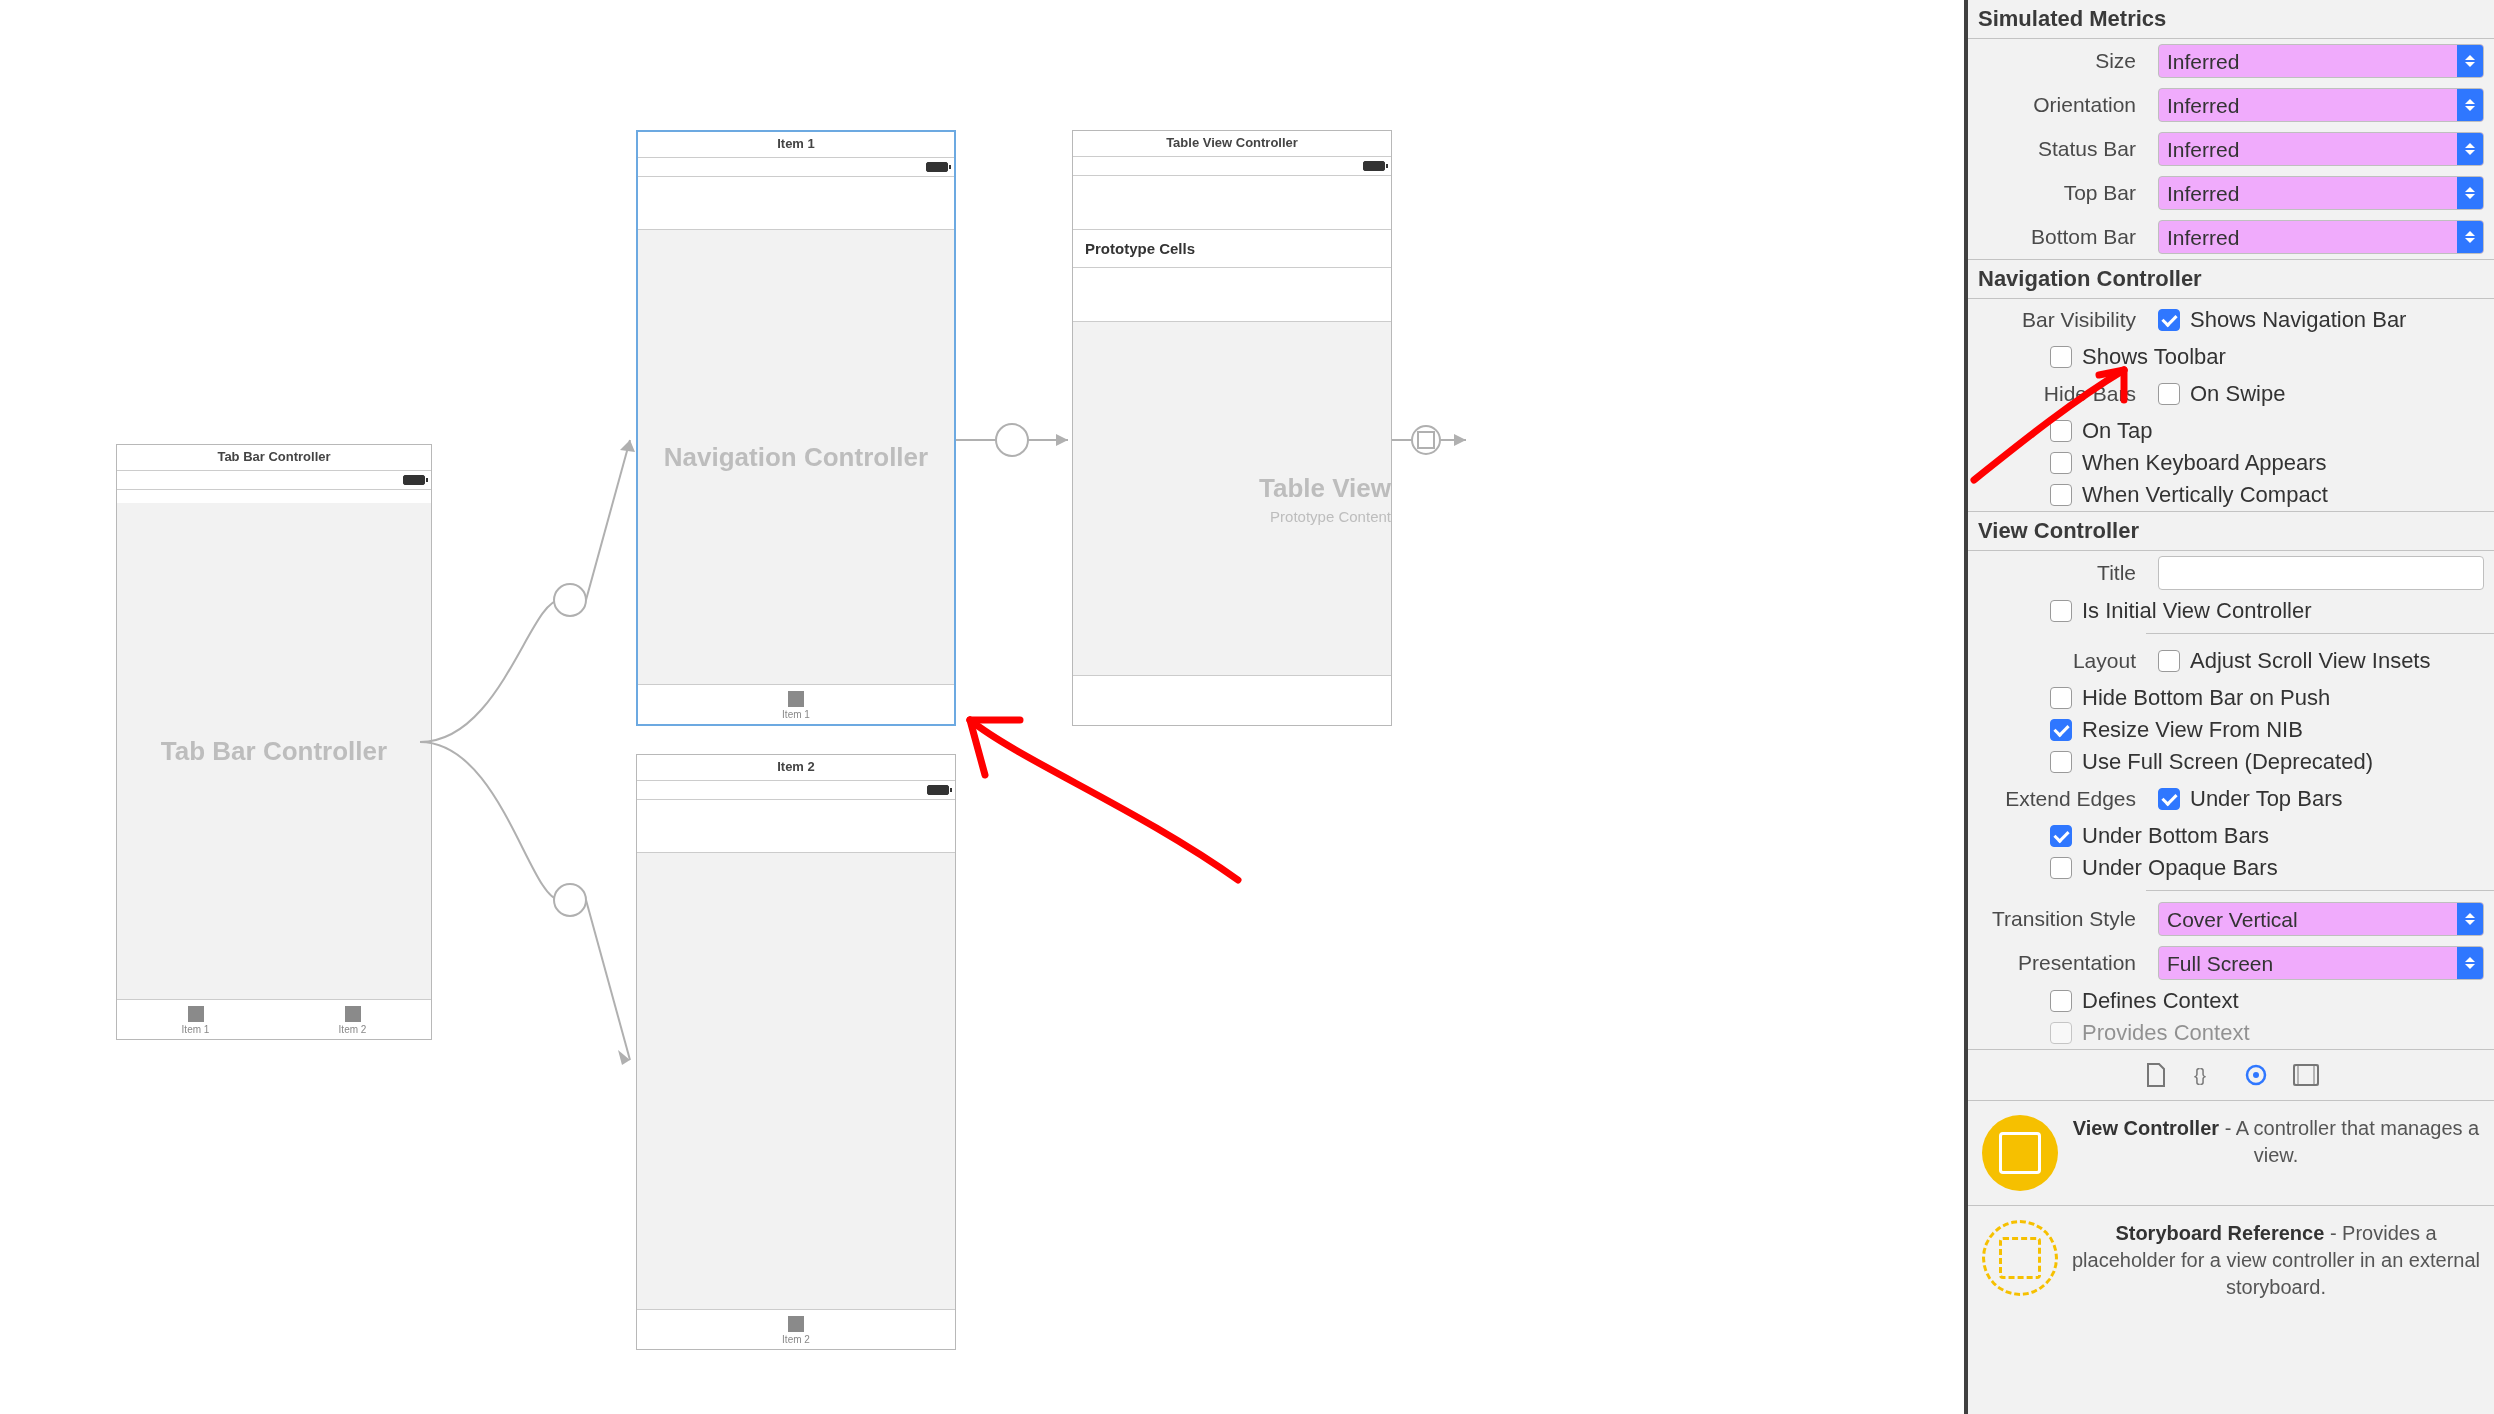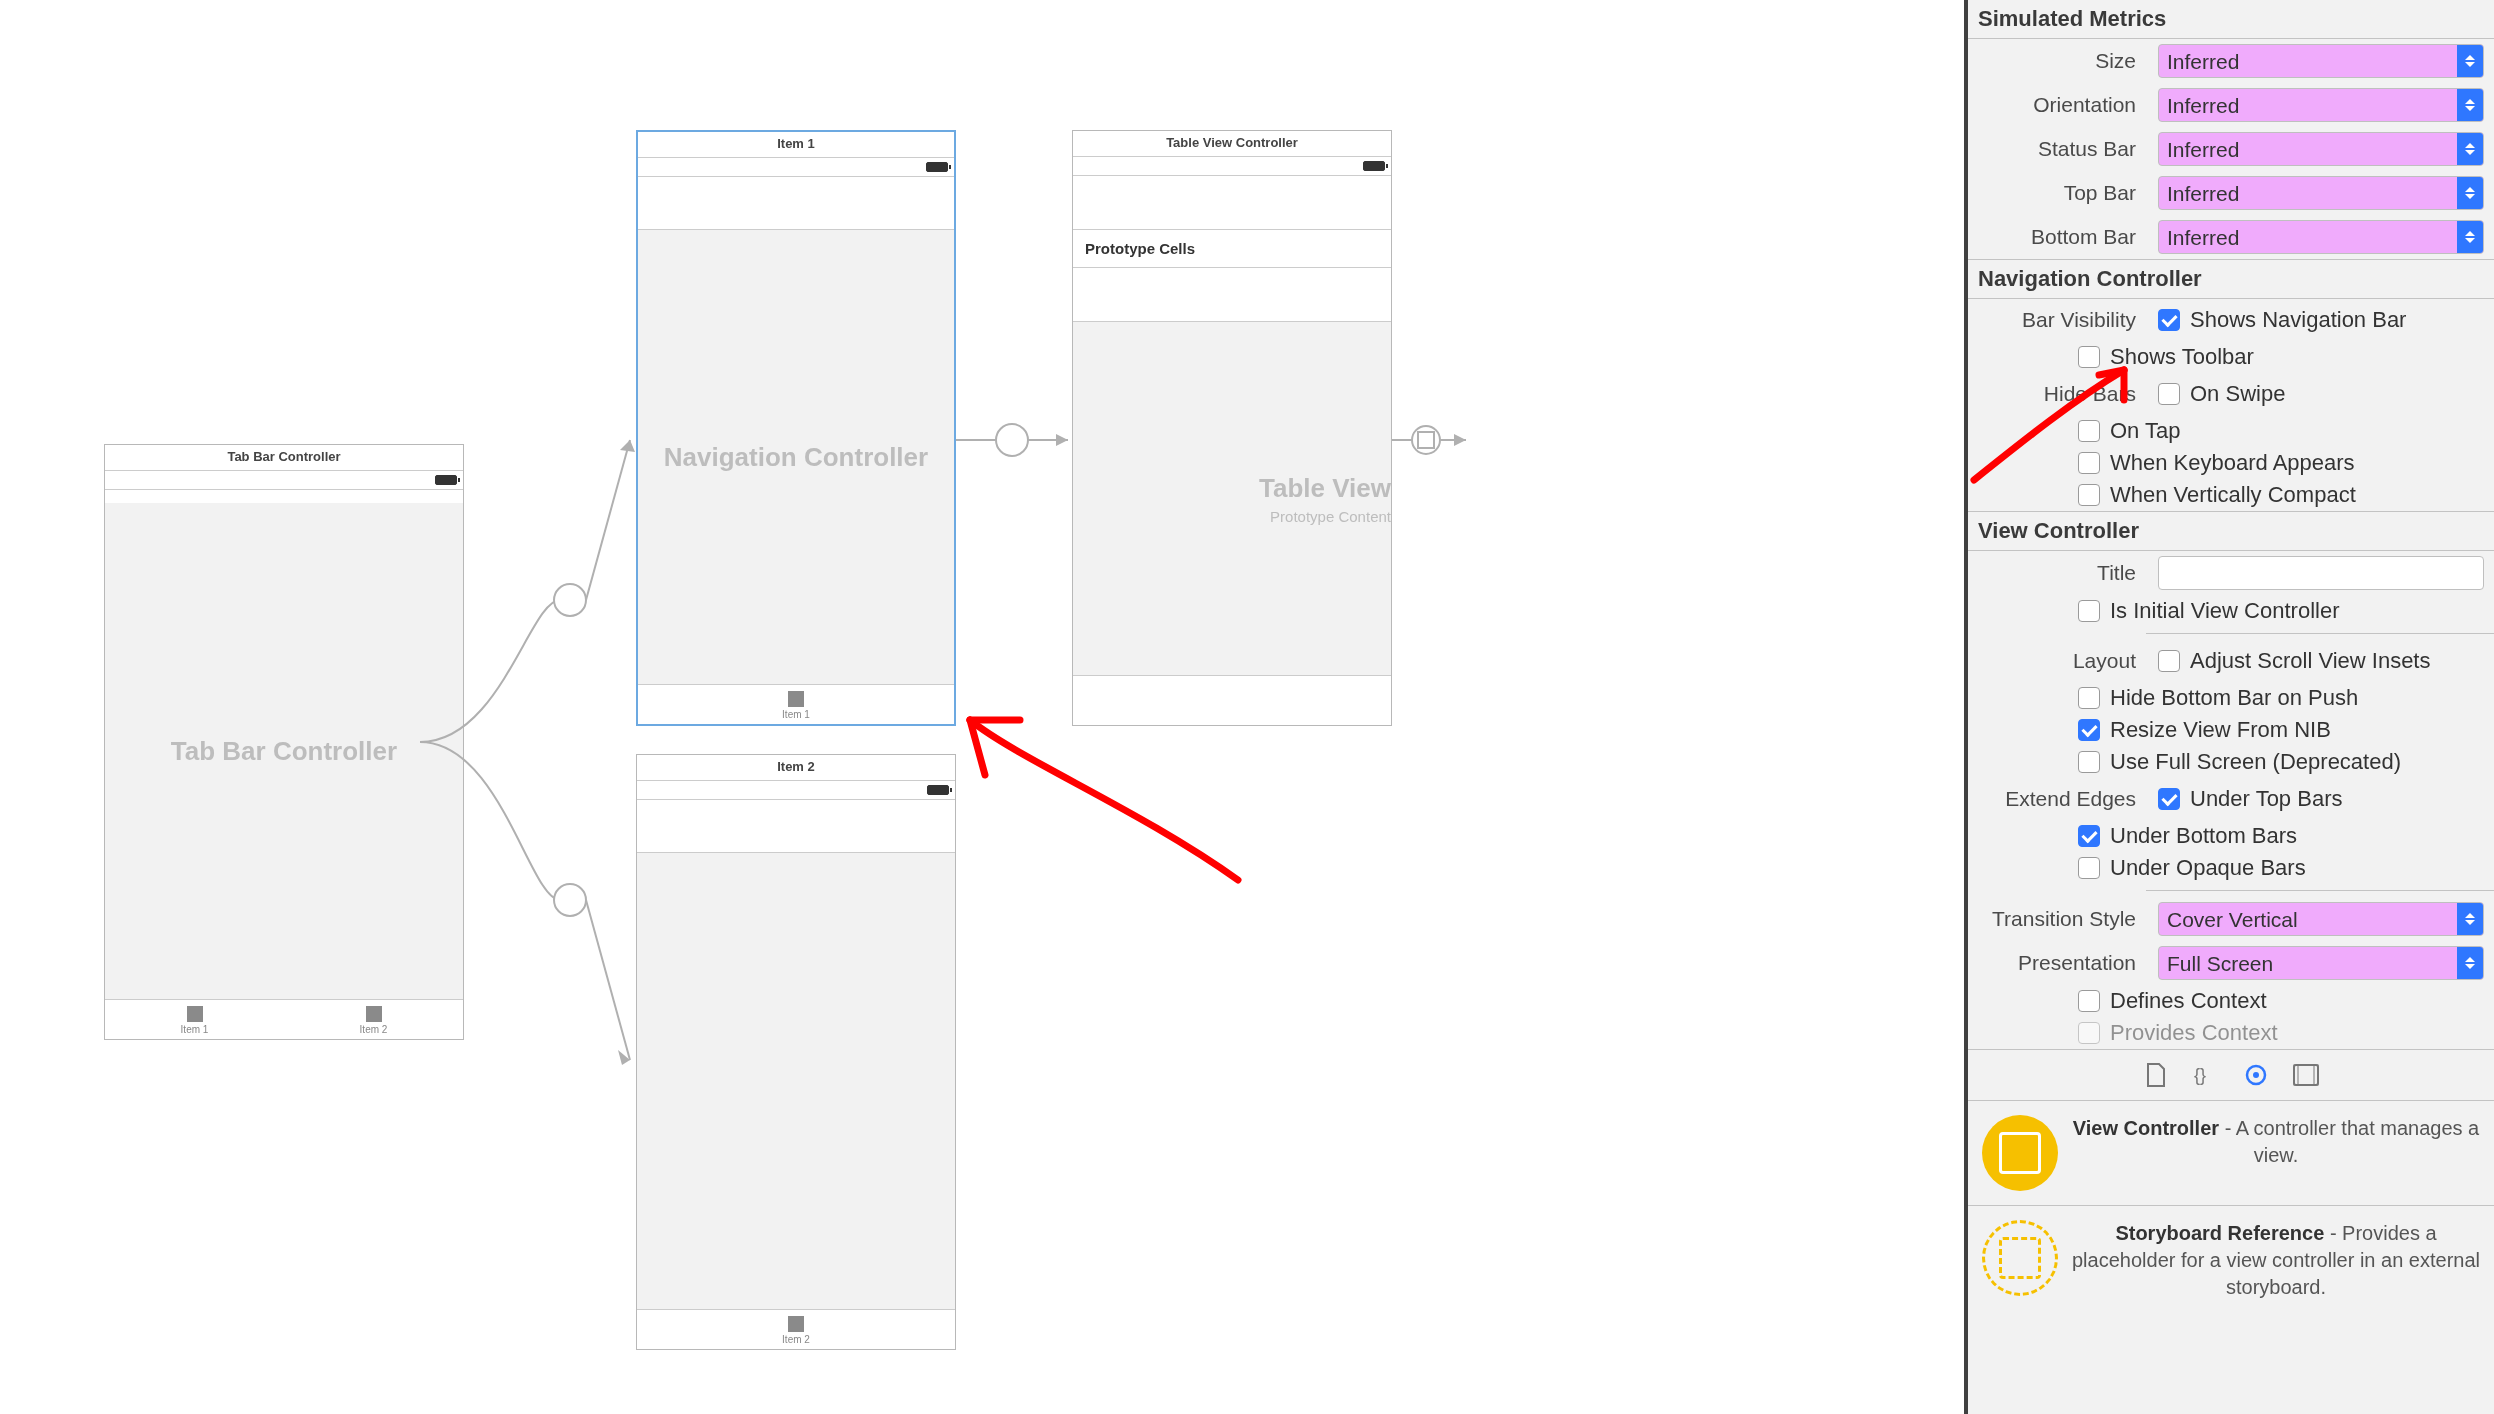--- a/index.html
+++ b/index.html
@@ -126,21 +126,21 @@
   background:#fff; display:inline-flex; align-items:center; justify-content:center;
   flex-shrink:0;
 }
 .checkbox.checked { background:#2f77ff; border-color:#2f77ff; }
 .checkbox.checked::after {
   content:""; width:6px;height:11px; border:solid #fff; border-width:0 3px 3px 0;
   transform: rotate(45deg); margin-bottom:3px;
 }
 .cb-row { display:flex; align-items:center; gap:10px; padding:3px 10px 3px 0;}
 .cb-label { color:#333; font-size:22px;}
-.cb-group { margin-left: 110px; }
+.cb-group { margin-left: 82px; }
 .cb-group.first-inline { margin-left:0; flex:1; }
 .text-input {
   flex:1; background:#fff; border:1px solid #bfbfbf; border-radius:4px;
   height:34px;
 }
 .divider-inset { border-top:1px solid #c3c3c3; margin:6px 0 6px 178px; }
 
 .lib-toolbar {
   display:flex; justify-content:center; gap:24px; padding:12px 0;
   border-top:1px solid #c3c3c3; background:#f2f2f2;
@@ -164,21 +164,21 @@
 .lib-thumb.dashed .lib-thumb-inner { border:3px dashed #f6c000; background:transparent;}
 .lib-text { font-size:20px; color:#333; line-height:1.35;text-align:center;}
 .lib-title { font-weight:600; }
 .lib-desc { color:#555;}
 </style>
 </head>
 <body>
 
 <div class="canvas">
 
-  <div class="scene" style="left:104px; top:444px; width:360px; height:596px;">
+  <div class="scene" style="left:116px; top:444px; width:316px; height:596px;">
     <div class="scene-inner">
       <div class="scene-title">Tab Bar Controller</div>
       <div class="scene-statusbar">
           <div class="battery-icon"></div>
         </div>
       <div class="nav-area"></div>
       <div class="scene-body" style="flex:1; display:flex; align-items:center; justify-content:center;">
         <div class="placeholder-big">Tab Bar Controller</div>
       </div>
       <div class="tab-bar">

